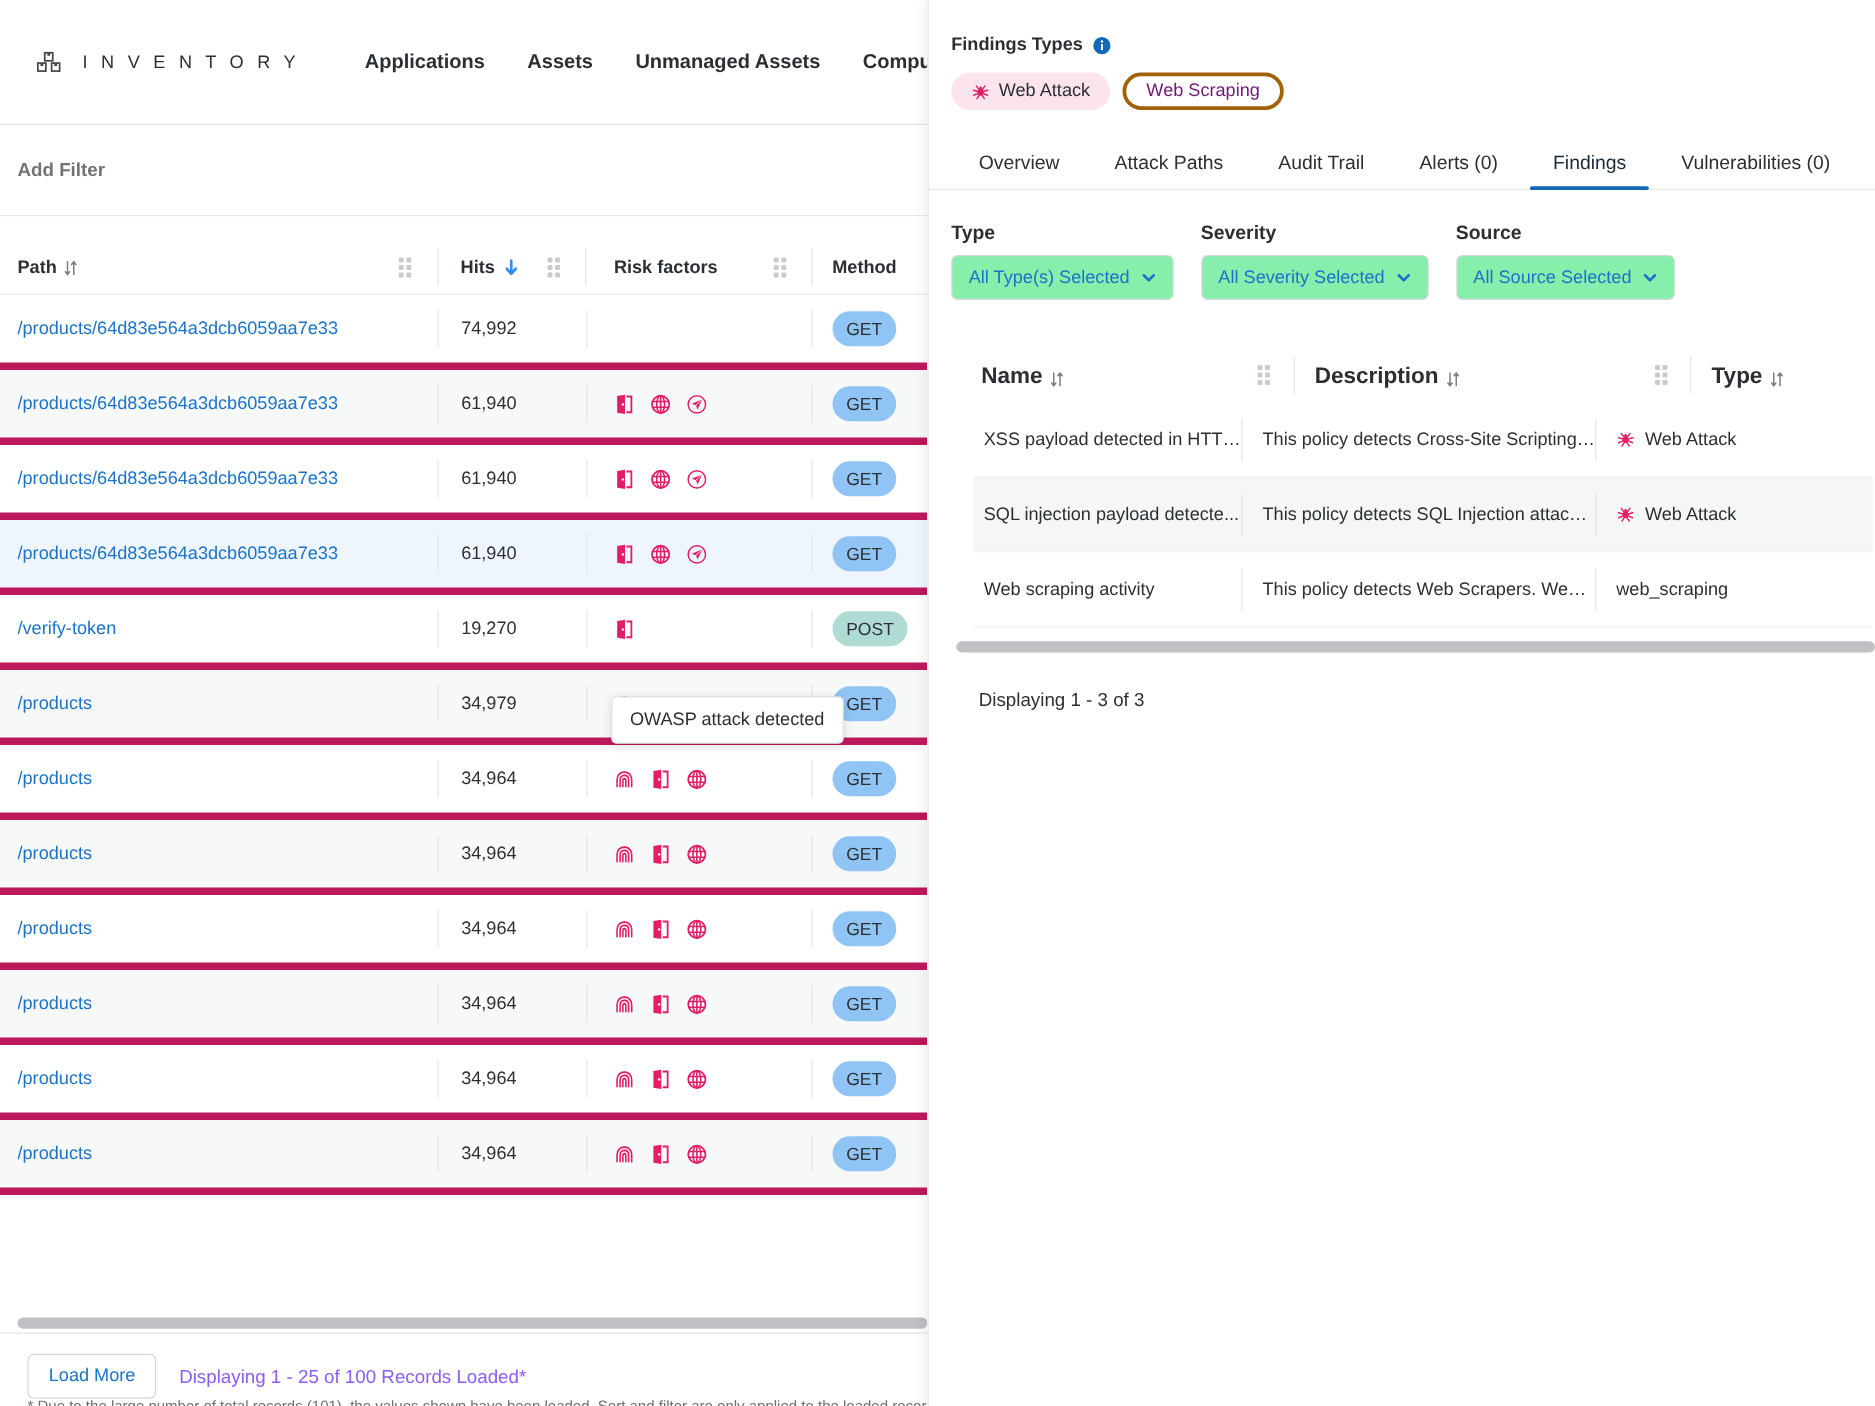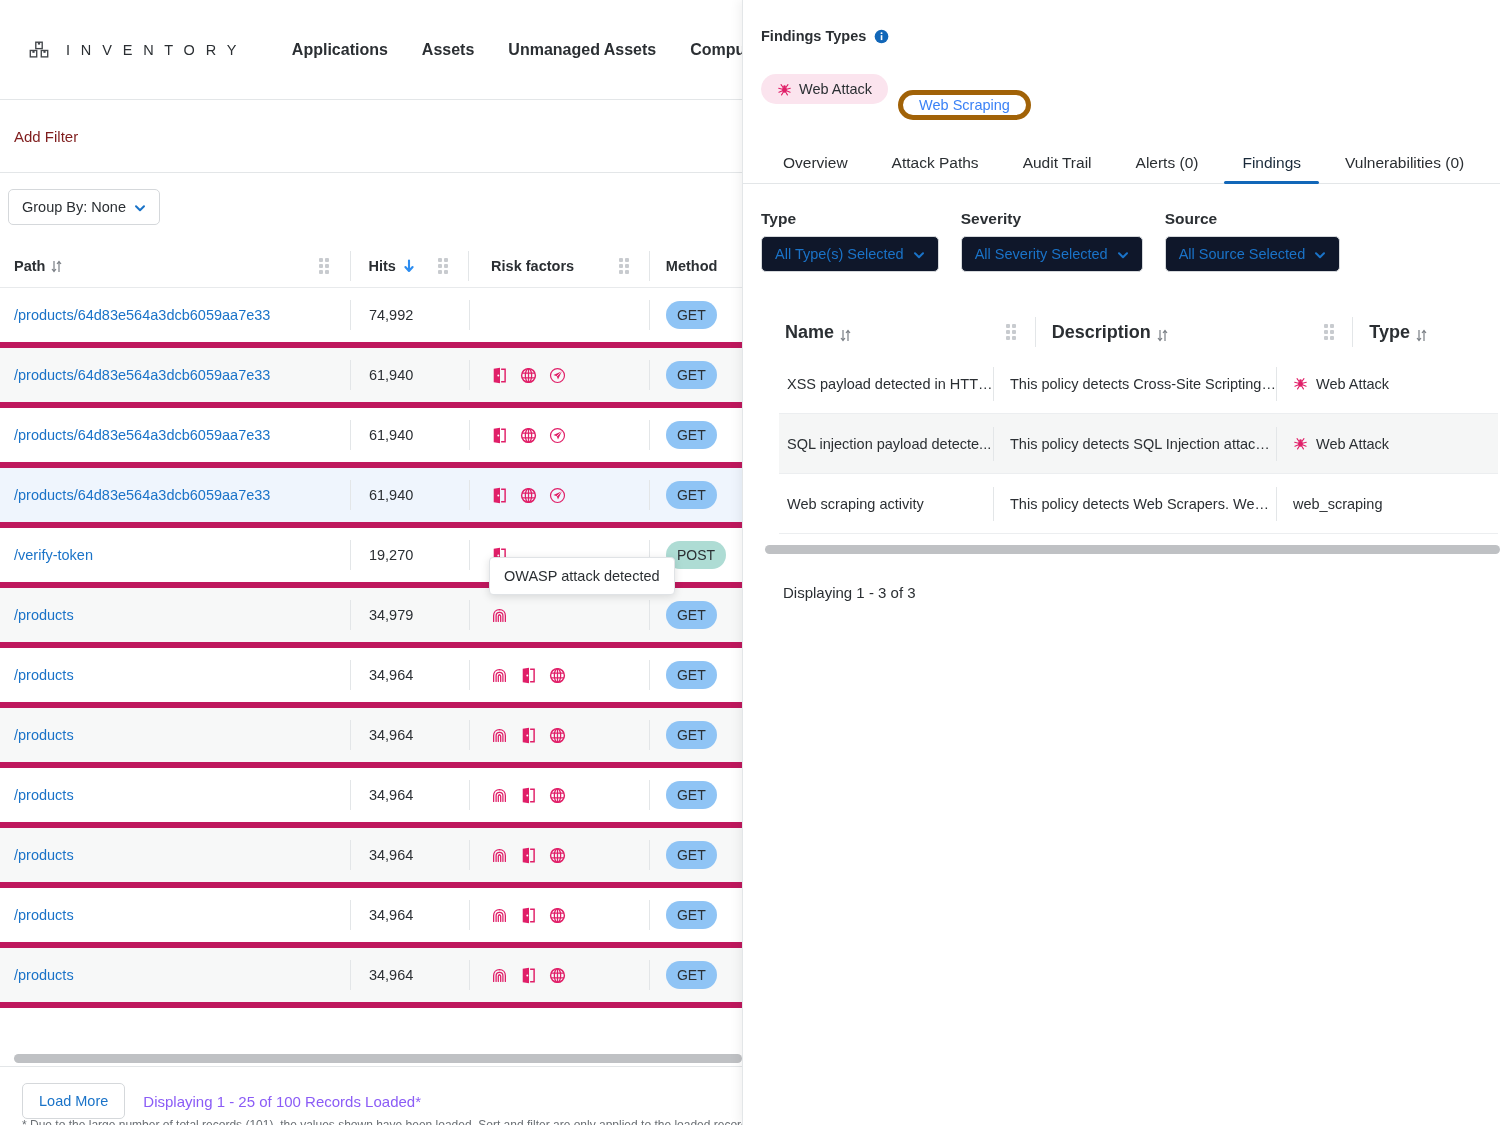--- a/index.html
+++ b/index.html
@@ -33,21 +33,21 @@
     font-size: 16px; color: #2b2f33; font-weight: 700;
     margin-right: 34px; cursor: pointer;
   }
   .nav-link:last-child { margin-right: 0; }
 
   
   .filter-bar {
     height: 73px; display: flex; align-items: center;
     padding-left: 14px; border-bottom: 1px solid #e3e6e8;
   }
-  .add-filter { font-size: 15px; color: #7f1d1d; font-weight: 400; cursor: pointer; }
+  .add-filter { font-size: 15px; color: #737373; font-weight: 700; cursor: pointer; }
 
   
   .groupby-bar { padding: 16px 0 0 8px; }
   .groupby-btn {
     display: inline-flex; align-items: center; gap: 8px;
     border: 1px solid #d5d8db; border-radius: 5px;
     padding: 9px 13px; font-size: 14.5px; color: #2b2f33;
     background: #fff; cursor: pointer;
   }
   .chev { display:inline-block; width:12px; height:12px; }
@@ -135,21 +135,21 @@
   .ft-title { font-size: 14.5px; font-weight: 700; color: #2b2f33; }
   .info-icon { width: 15px; height: 15px; display:block; cursor: pointer;}
 
   .chips { padding: 14px 0 0 18px; display:flex; align-items:center; gap: 10px; }
   .chip {
     display:inline-flex; align-items:center; gap: 7px;
     height: 30px; padding: 0 16px; border-radius: 15px;
     font-size: 14.5px; cursor: pointer; white-space: nowrap;
   }
   .chip.on  { background: #fbe4ee; color: #2b2f33; }
-  .chip.off { background: #fff; color: #3b82f6; border: 5px solid #a16207; margin-top: 32px; }
+  .chip.off { background: #fff; color: #701a75; border: 3px solid #a16207; }
   .spider { width: 15px; height: 15px; display:block; }
 
   .tabs {
     margin-top: 18px; padding-left: 18px;
     display: flex; align-items: flex-end; gap: 0;
     border-bottom: 1px solid #e3e6e8; height: 46px;
     white-space: nowrap;
   }
   .tab {
     font-size: 15.5px; color: #2b2f33; cursor: pointer;
@@ -162,21 +162,21 @@
   }
   .viewing-note {
     padding: 22px 0 0 36px; font-size: 14.5px; font-style: italic; color: #2b2f33;
   }
 
   .filters { display: flex; gap: 22px; padding: 26px 0 0 18px; }
   .fgroup { display:flex; flex-direction: column; gap: 8px; }
   .flabel { font-size: 15.5px; font-weight: 700; color: #2b2f33; }
   .fselect {
     display:inline-flex; align-items:center; gap: 9px;
-    border: 1px solid #d5d8db; border-radius: 5px; background:#0f172a;
+    border: 1px solid #d5d8db; border-radius: 5px; background:#86efac;
     padding: 9px 13px; font-size: 14.5px; color: #1a73c8;
     cursor: pointer; white-space: nowrap;
   }
 
   
   .ftbl { margin-top: 38px; }
   .fthead {
     display:flex; align-items:center; height: 44px; padding-left: 42px;
     font-size: 18px; font-weight: 700; color: #2b2f33;
   }
@@ -223,30 +223,20 @@
       <span class="nav-link">Applications</span>
       <span class="nav-link">Assets</span>
       <span class="nav-link">Unmanaged Assets</span>
       <span class="nav-link">Compute Workloads</span>
     </div>
 
     <div class="filter-bar">
       <span class="add-filter">Add Filter</span>
     </div>
 
-    <div class="groupby-bar">
-      <span class="groupby-btn">
-        <span>Group By: None</span>
-        <span class="chev">
-          <svg viewBox="0 0 12 12" width="12" height="12">
-              <path d="M2 4.2 L6 8.2 L10 4.2" fill="none" stroke="#1a73c8" stroke-width="2" stroke-linecap="round" stroke-linejoin="round"></path>
-            </svg>
-        </span>
-      </span>
-    </div>
 
     <div class="tbl">
       <div class="thead">
         <div class="th th-path">
           <span>Path</span>
           <span class="sort-ic">
             <svg viewBox="0 0 11 13" width="11" height="13">
               <path d="M3 1 L3 11 M1 9 L3 11.6 L5 9" fill="none" stroke="#7a7f85" stroke-width="1.2"></path>
               <path d="M8 12 L8 2 M6 4 L8 1.4 L10 4" fill="none" stroke="#7a7f85" stroke-width="1.2"></path>
             </svg>

